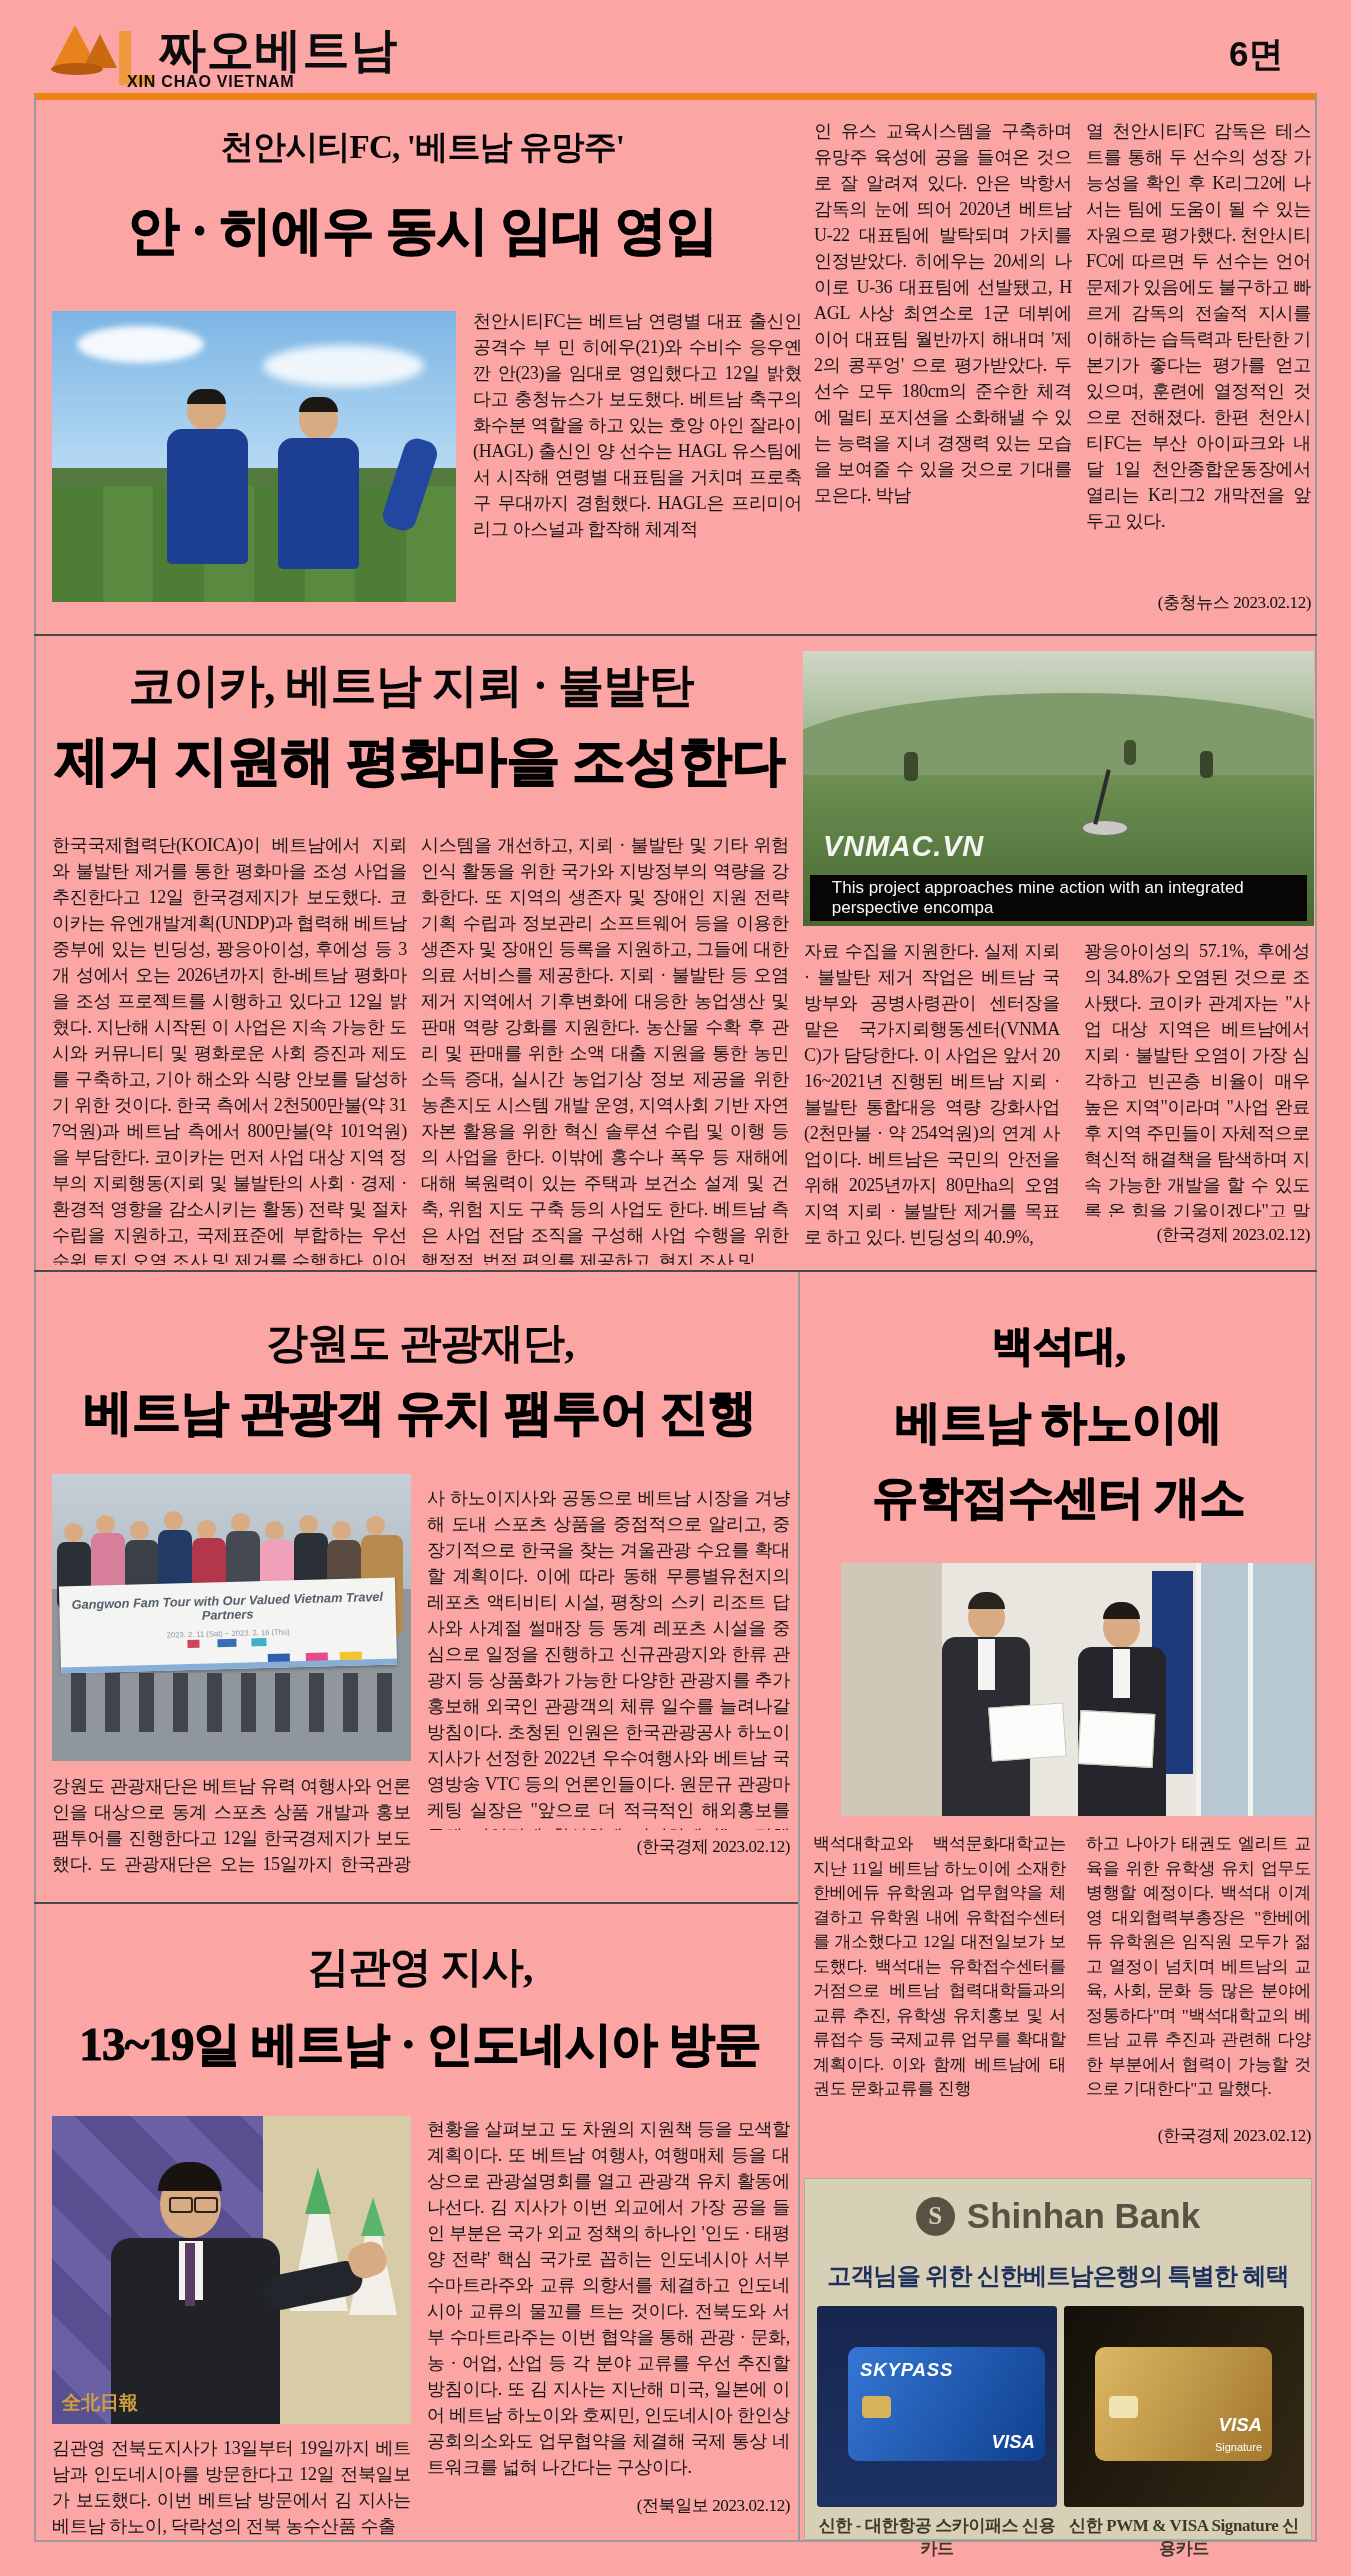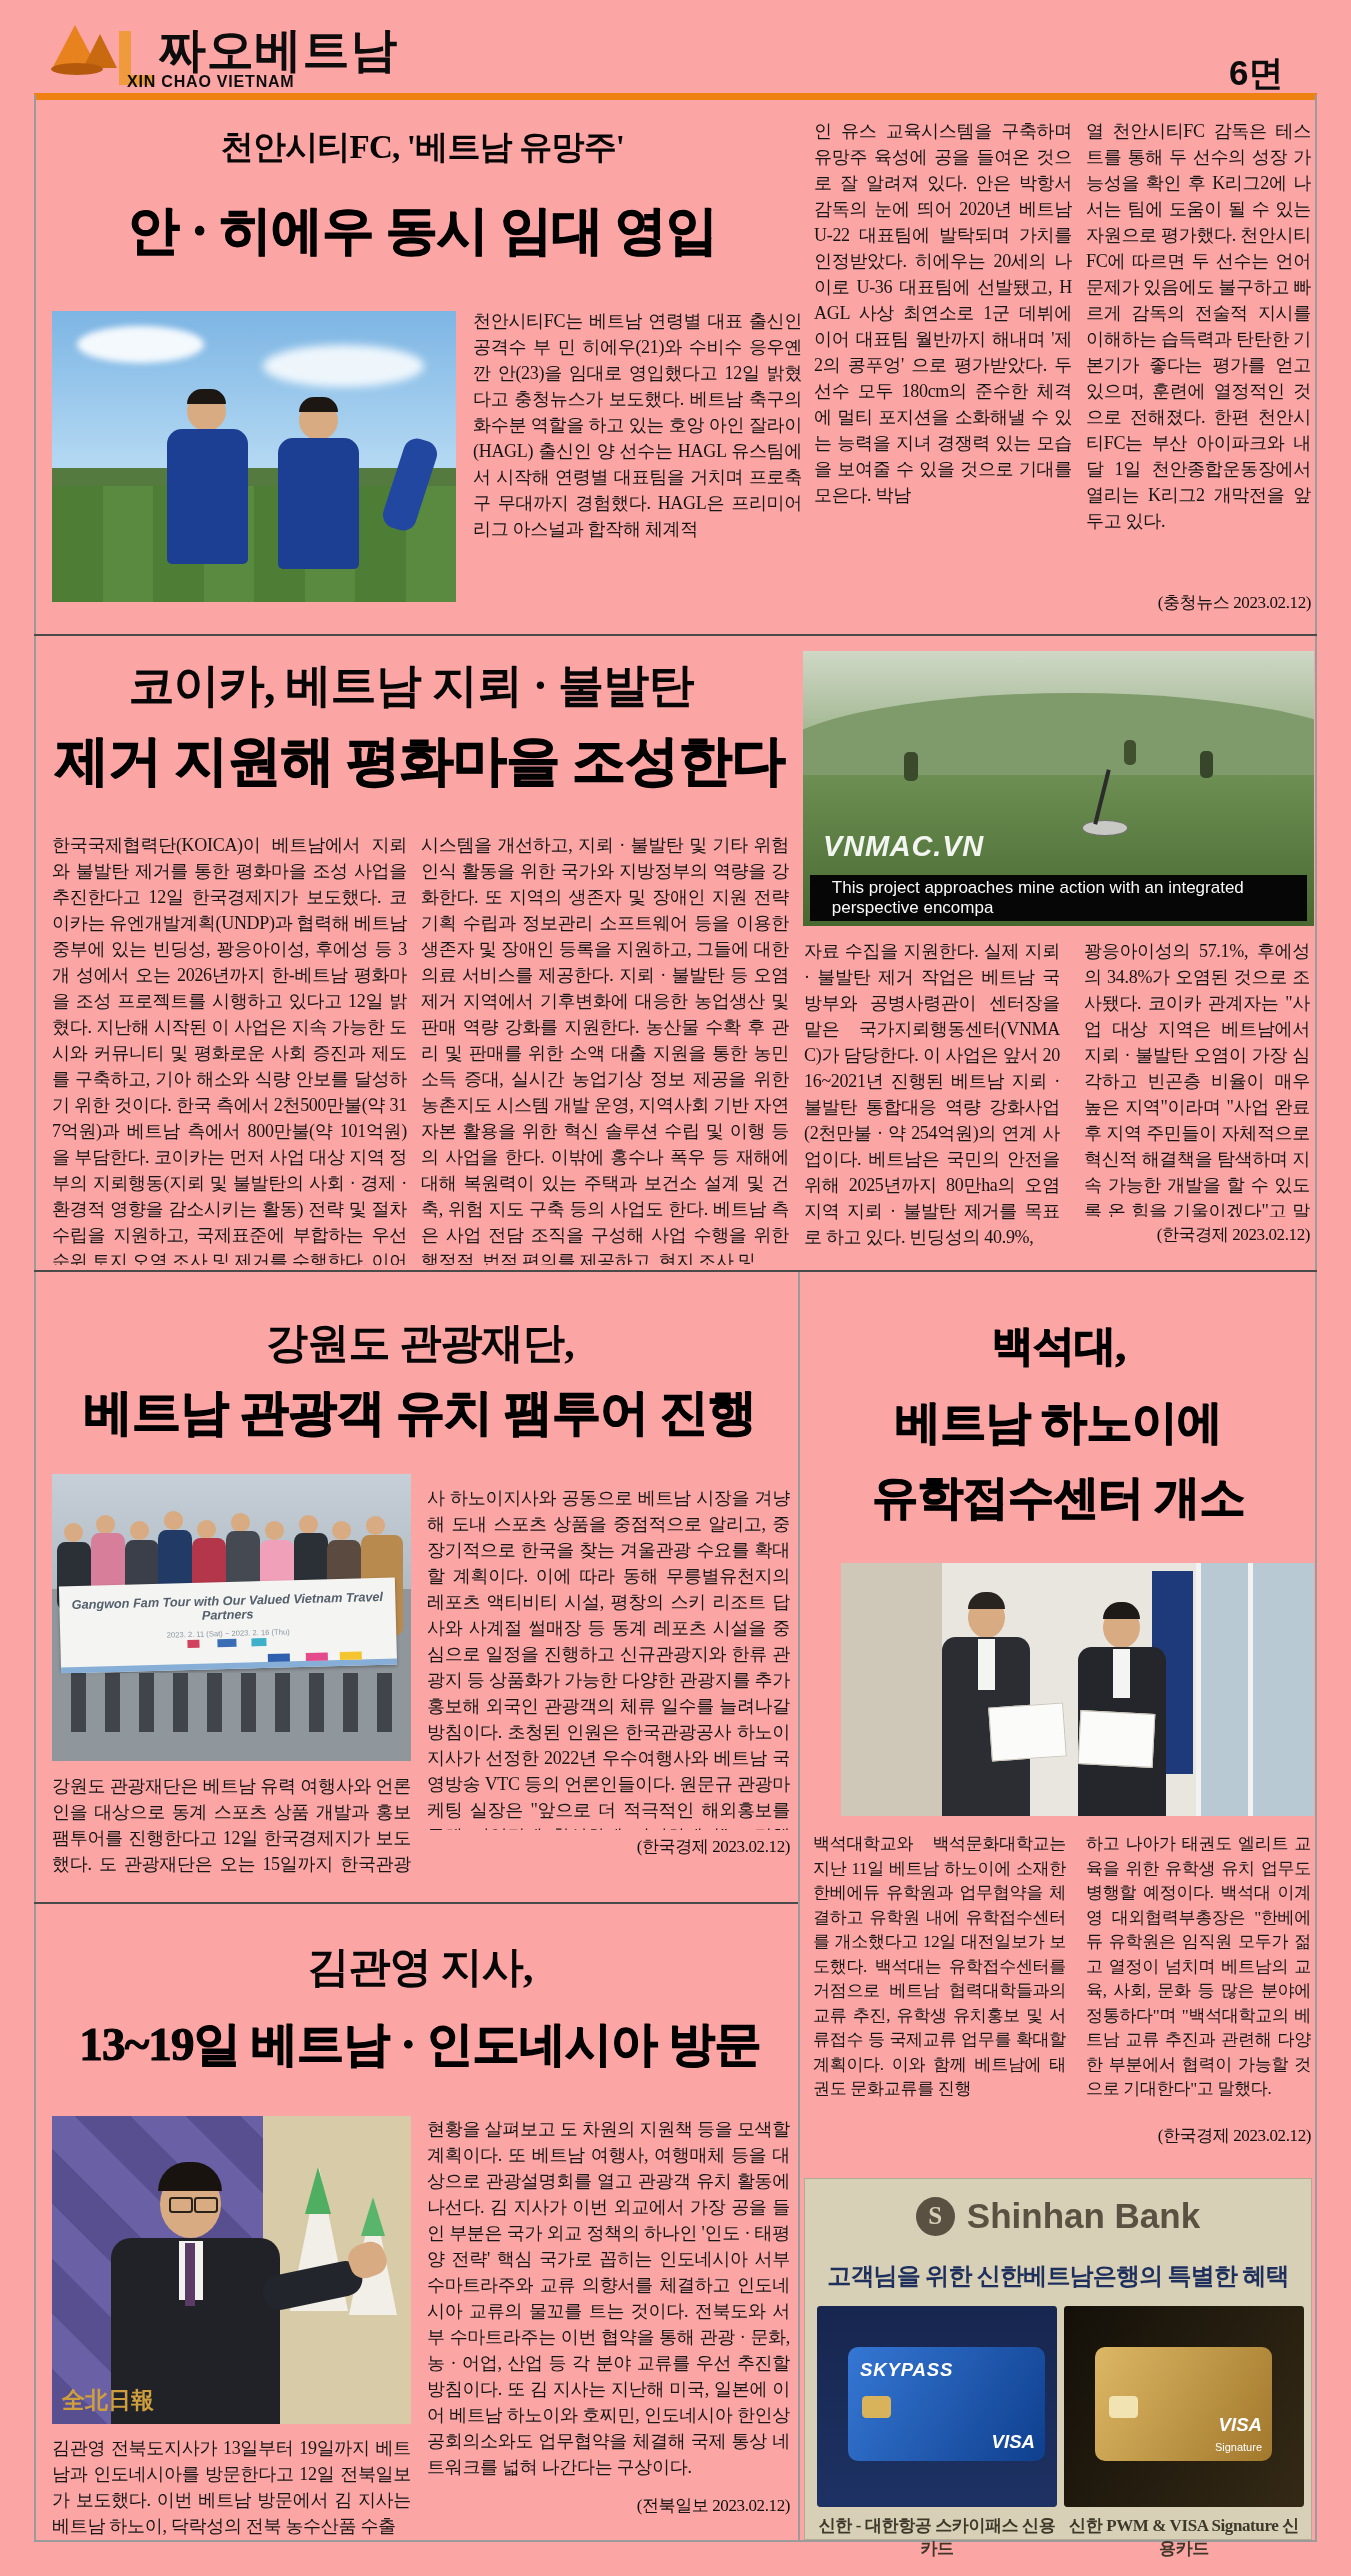--- a/index.html
+++ b/index.html
@@ -61,21 +61,21 @@
 
   <div class="abs" style="left:46px;top:6.8px;width:591px;height:84px;">
     <div class="tri" style="left:6.8px;top:18.6px;border-left:22px solid transparent;border-right:22px solid transparent;border-bottom:42px solid #e8821e;"></div>
     <div class="tri" style="left:37px;top:27px;border-left:17px solid transparent;border-right:17px solid transparent;border-bottom:34px solid #c96a10;"></div>
     <div class="abs" style="left:5px;top:56px;width:52px;height:12px;border-radius:50%;background:#b55a0c;"></div>
     <div class="abs" style="left:73px;top:24px;width:12px;height:54px;background:#f09a3e;"></div>
     <div class="abs" style="left:73px;top:68px;width:35px;height:10px;background:#f09a3e;"></div>
     <div class="logo-kr" style="left:113px;top:12px;font-size:47px;">짜오베트남</div>
     <div class="logo-en" style="left:81px;top:66px;font-size:16px;letter-spacing:0.8px;">XIN CHAO VIETNAM</div>
   </div>
-  <div class="pageno" style="left:1229px;top:50px;font-size:35px;">6면</div>
+  <div class="pageno" style="left:1229px;top:31px;font-size:35px;">6면</div>
 
   <div class="orange-bar" style="left:34px;top:93px;width:1283px;height:6.8px;"></div>
   <div class="frame-v" style="left:34px;top:95px;height:2447px;"></div>
   <div class="frame-v" style="left:1315px;top:95px;height:2447px;"></div>
   <div class="rule-h" style="left:34px;top:2540px;width:1283px;background:#9b9b9b;"></div>
   <div class="rule-h" style="left:34px;top:634px;width:1283px;"></div>
   <div class="rule-h" style="left:34px;top:1270px;width:1283px;"></div>
   <div class="rule-h" style="left:34px;top:1902px;width:764px;"></div>
   <div class="frame-v" style="left:798px;top:1272px;height:1268px;"></div>
 
@@ -208,21 +208,21 @@
     <div class="tri" style="left:309px;top:81px;border-left:12px solid transparent;border-right:12px solid transparent;border-bottom:39px solid #59b56c;"></div>
     <div class="figure-head" style="left:108px;top:54px;width:61px;height:68px;"></div>
     <div class="abs" style="left:106px;top:46px;width:64px;height:29px;border-radius:32px 32px 0 0;background:#18130f;"></div>
     <div class="abs" style="left:117px;top:81px;width:20px;height:12px;border:2.5px solid #2a2118;border-radius:3.4px;"></div>
     <div class="abs" style="left:142px;top:81px;width:20px;height:12px;border:2.5px solid #2a2118;border-radius:3.4px;"></div>
     <div class="abs" style="left:59px;top:122px;width:169px;height:187px;border-radius:20px 20px 0 0;background:#202228;"></div>
     <div class="abs" style="left:127px;top:125px;width:24px;height:59px;background:#f2f2ef;"></div>
     <div class="abs" style="left:133px;top:127px;width:10px;height:63px;background:#5a3b66;"></div>
     <div class="abs" style="left:210px;top:152px;width:101px;height:35px;border-radius:17px;background:#23252c;transform:rotate(-12deg);"></div>
     <div class="abs" style="left:297px;top:127px;width:37px;height:34px;border-radius:40%;background:#d9ab82;transform:rotate(-20deg);"></div>
-    <div class="abs" style="left:10px;bottom:8.4px;font-size:23px;font-weight:700;color:#cf9f3e;font-family:'Liberation Serif',serif;">全北日報</div>
+    <div class="abs" style="left:10px;bottom:8.4px;font-size:19px;font-weight:700;color:#cf9f3e;font-family:'Liberation Serif',serif;">全北日報</div>
   </div>
 
   <div class="cap" style="left:52px;top:2435px;width:359px;height:105px;">김관영 전북도지사가 13일부터 19일까지 베트남과 인도네시아를 방문한다고 12일 전북일보가 보도했다. 이번 베트남 방문에서 김 지사는 베트남 하노이, 닥락성의 전북 농수산품 수출</div>
 
   <div class="bcol" style="left:427px;top:2116px;width:363px;height:372px;">현황을 살펴보고 도 차원의 지원책 등을 모색할 계획이다. 또 베트남 여행사, 여행매체 등을 대상으로 관광설명회를 열고 관광객 유치 활동에 나선다. 김 지사가 이번 외교에서 가장 공을 들인 부분은 국가 외교 정책의 하나인 '인도 · 태평양 전략' 핵심 국가로 꼽히는 인도네시아 서부 수마트라주와 교류 의향서를 체결하고 인도네시아 교류의 물꼬를 트는 것이다. 전북도와 서부 수마트라주는 이번 협약을 통해 관광 · 문화, 농 · 어업, 산업 등 각 분야 교류를 우선 추진할 방침이다. 또 김 지사는 지난해 미국, 일본에 이어 베트남 하노이와 호찌민, 인도네시아 한인상공회의소와도 업무협약을 체결해 국제 통상 네트워크를 넓혀 나간다는 구상이다.</div>
   <div class="src" style="left:427px;top:2494px;width:363px;">(전북일보 2023.02.12)</div>
 
   <div id="ad">
     <div class="ad-logo-row">
       <div class="ad-logo-mark">S</div>

